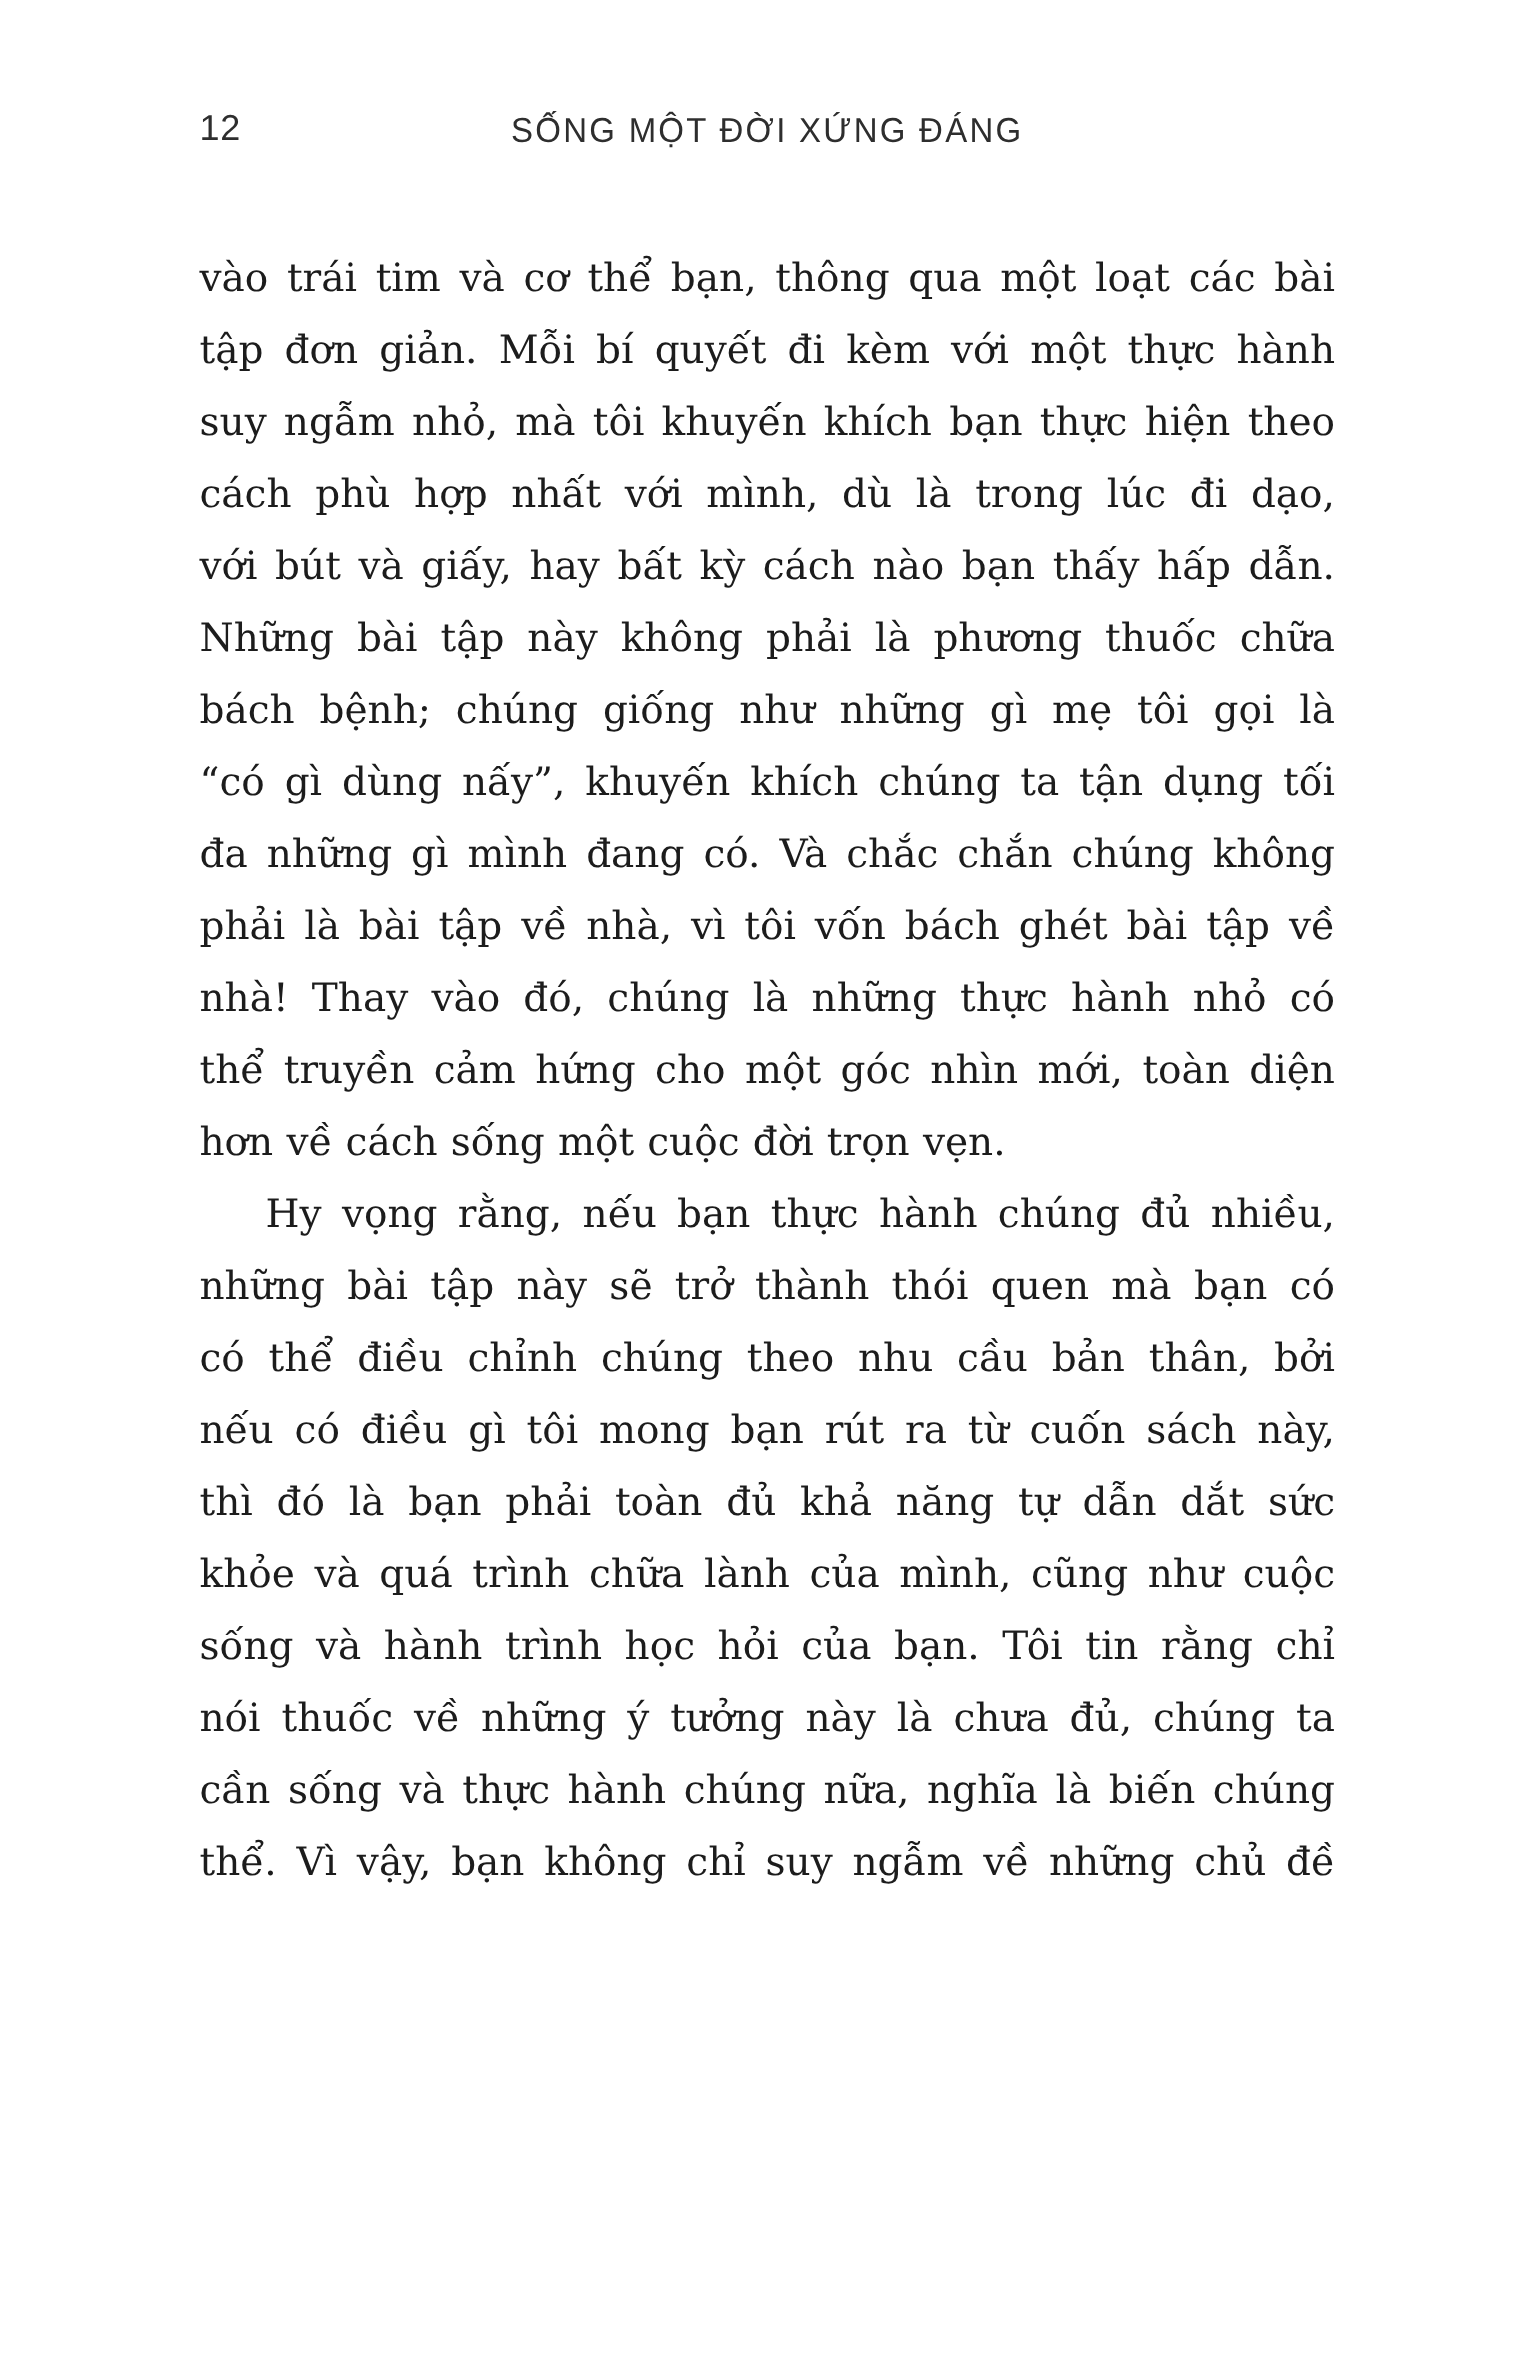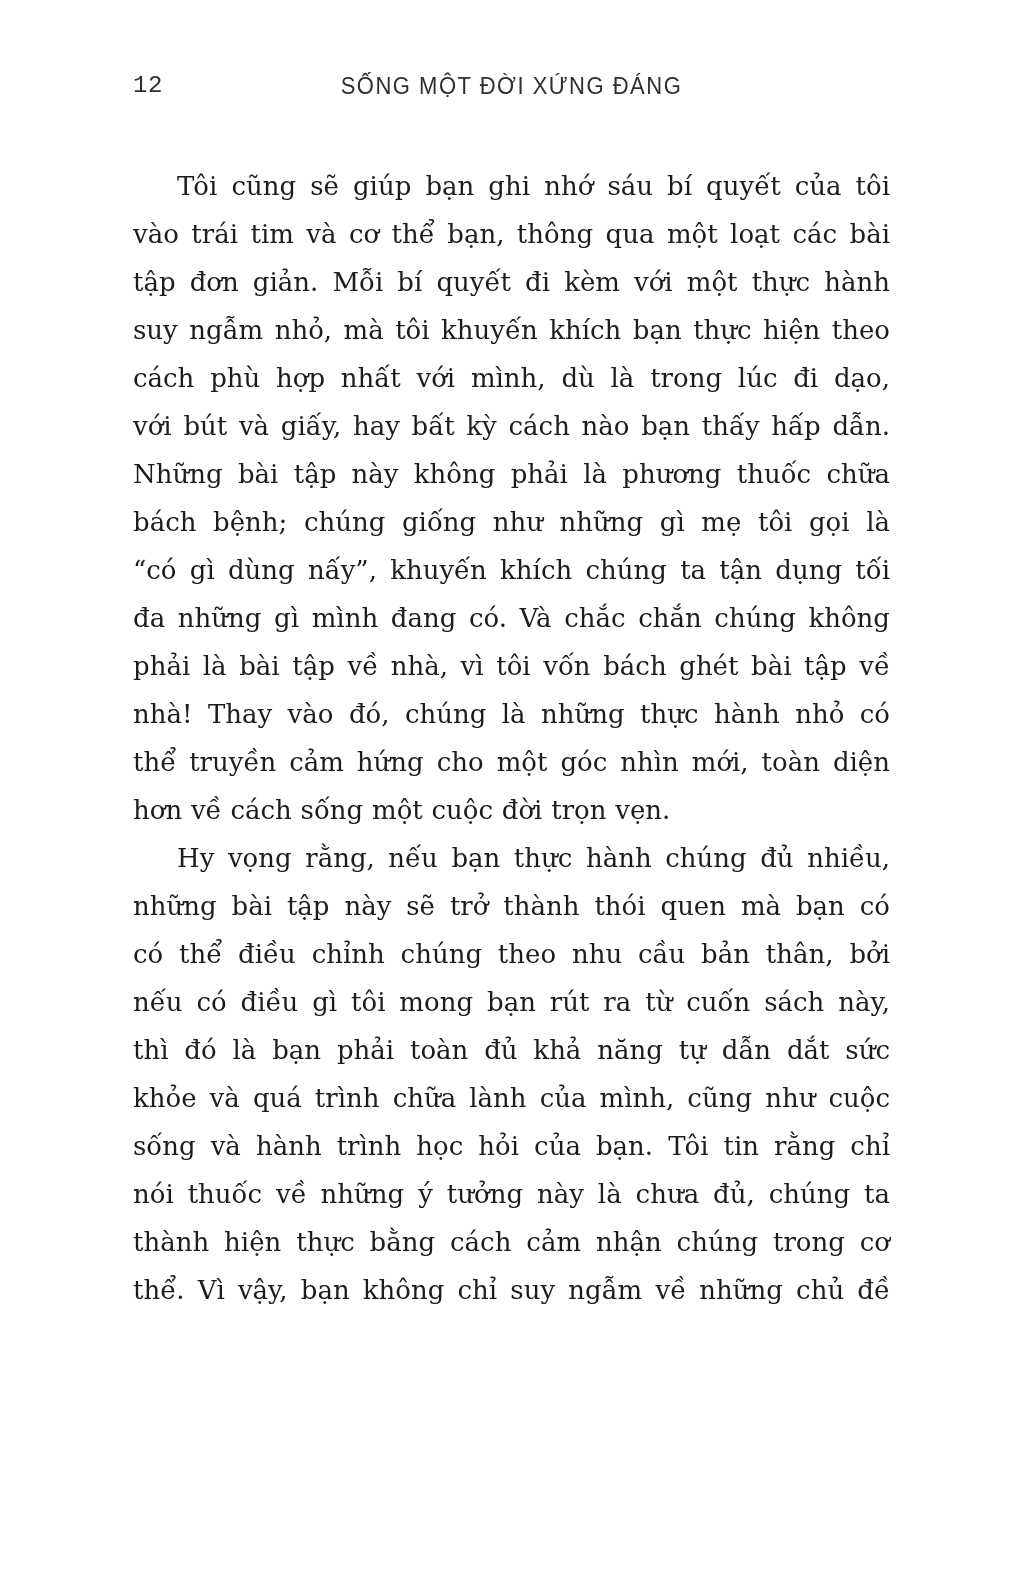--- a/index.html
+++ b/index.html
@@ -22,21 +22,20 @@
     height: 30px;
     font-family: "Liberation Sans", sans-serif;
     color: #2e2e2e;
   }
   .page-number {
     position: absolute;
     left: 0;
     top: 0;
     font-size: 24px;
     letter-spacing: 0.5px;
-    font-family: Liberation Mono, monospace;
   }
   .running-title {
     position: absolute;
     left: 0;
     right: 0;
     top: 2px;
     text-align: center;
     font-size: 22px;
     letter-spacing: 1.5px;
     font-weight: 400;
@@ -63,21 +62,20 @@
 <div class="page">
 
   <header class="page-header">
     <span class="page-number">12</span>
     <span class="running-title">SỐNG MỘT ĐỜI XỨNG ĐÁNG</span>
   </header>
 
   <main class="page-body">
 
     <div class="para">
-      <div class="line indent">Tôi cũng sẽ giúp bạn ghi nhớ sáu bí quyết của tôi</div>
       <div class="line">vào trái tim và cơ thể bạn, thông qua một loạt các bài</div>
       <div class="line">tập đơn giản. Mỗi bí quyết đi kèm với một thực hành</div>
       <div class="line">suy ngẫm nhỏ, mà tôi khuyến khích bạn thực hiện theo</div>
       <div class="line">cách phù hợp nhất với mình, dù là trong lúc đi dạo,</div>
       <div class="line">với bút và giấy, hay bất kỳ cách nào bạn thấy hấp dẫn.</div>
       <div class="line">Những bài tập này không phải là phương thuốc chữa</div>
       <div class="line">bách bệnh; chúng giống như những gì mẹ tôi gọi là</div>
       <div class="line">“có gì dùng nấy”, khuyến khích chúng ta tận dụng tối</div>
       <div class="line">đa những gì mình đang có. Và chắc chắn chúng không</div>
       <div class="line">phải là bài tập về nhà, vì tôi vốn bách ghét bài tập về</div>
@@ -88,18 +86,18 @@
 
     <div class="para">
       <div class="line indent">Hy vọng rằng, nếu bạn thực hành chúng đủ nhiều,</div>
       <div class="line">những bài tập này sẽ trở thành thói quen mà bạn có</div>
       <div class="line">có thể điều chỉnh chúng theo nhu cầu bản thân, bởi</div>
       <div class="line">nếu có điều gì tôi mong bạn rút ra từ cuốn sách này,</div>
       <div class="line">thì đó là bạn phải toàn đủ khả năng tự dẫn dắt sức</div>
       <div class="line">khỏe và quá trình chữa lành của mình, cũng như cuộc</div>
       <div class="line">sống và hành trình học hỏi của bạn. Tôi tin rằng chỉ</div>
       <div class="line">nói thuốc về những ý tưởng này là chưa đủ, chúng ta</div>
-      <div class="line">thành hiện thực bằng cách cảm nhận chúng trong cơ</div>
+      <div class="line">cần sống và thực hành chúng nữa, nghĩa là biến chúng</div>
       <div class="line">thể. Vì vậy, bạn không chỉ suy ngẫm về những chủ đề</div>
     </div>
 
   </main>
 </div>
 
 </body></html>

